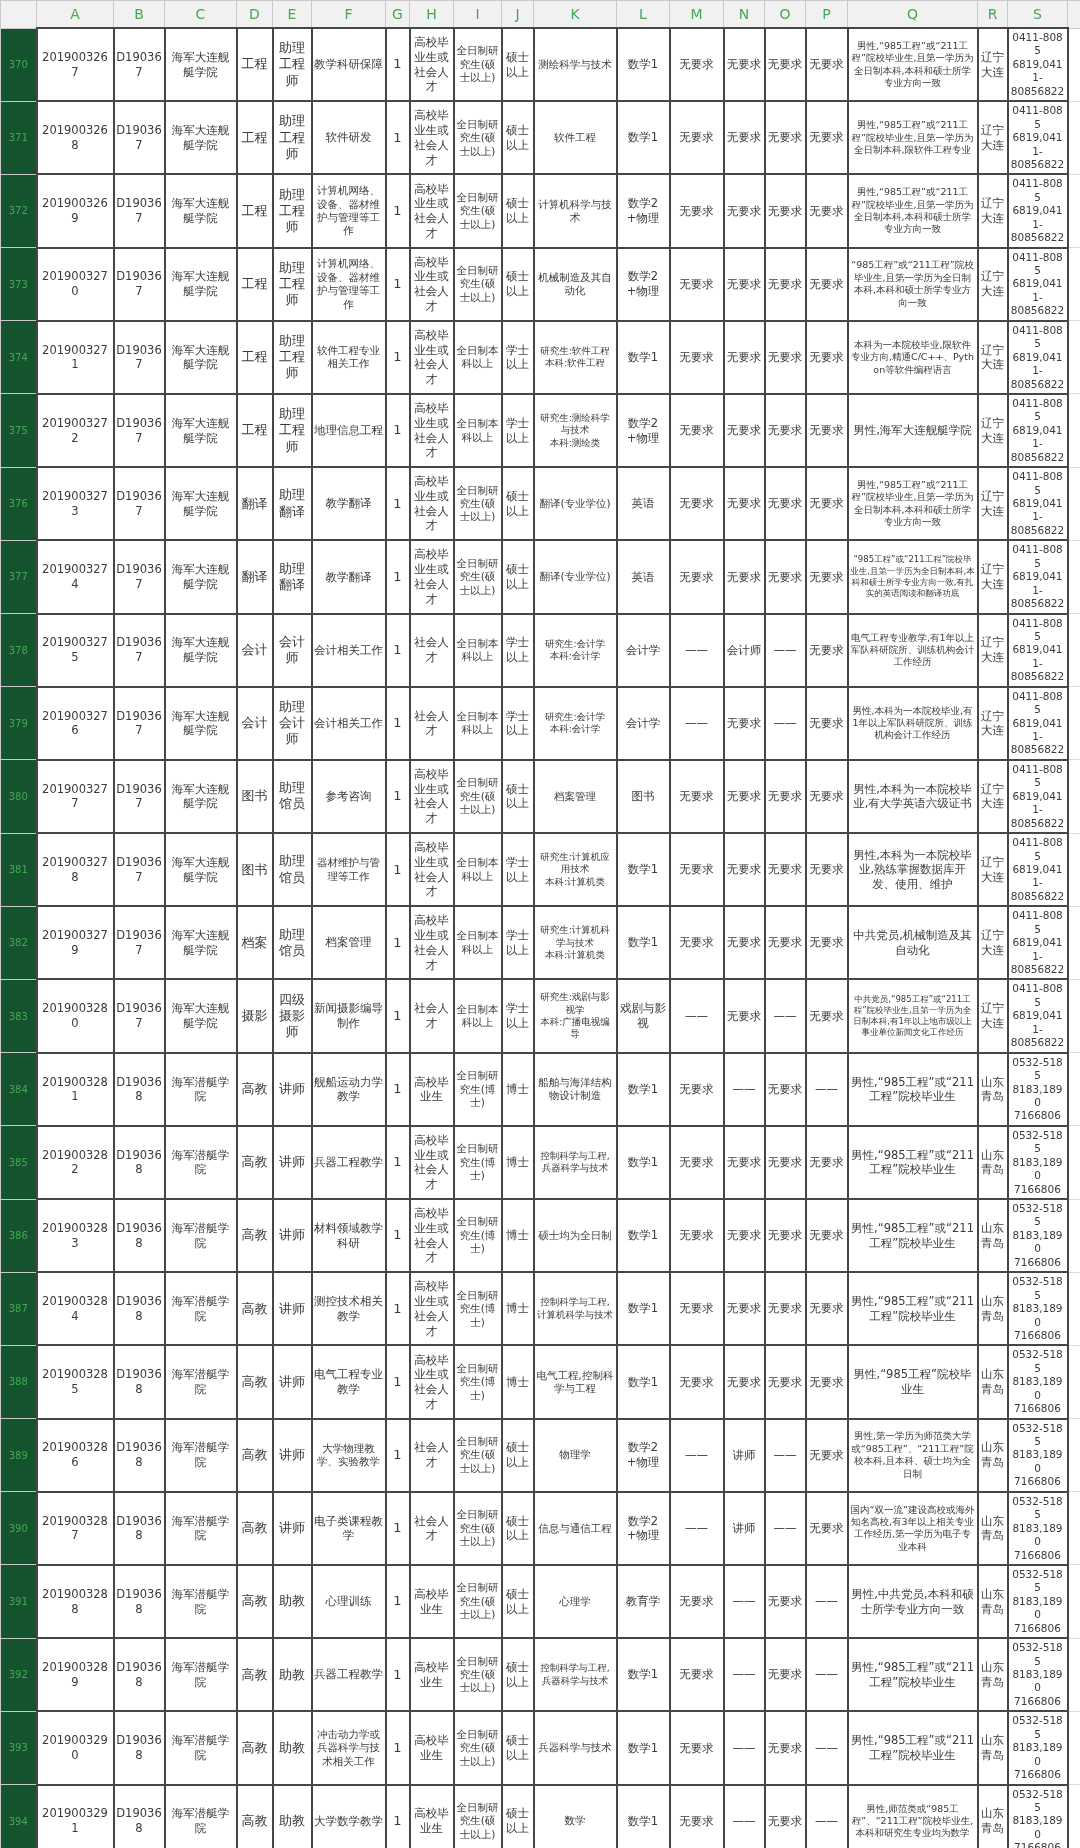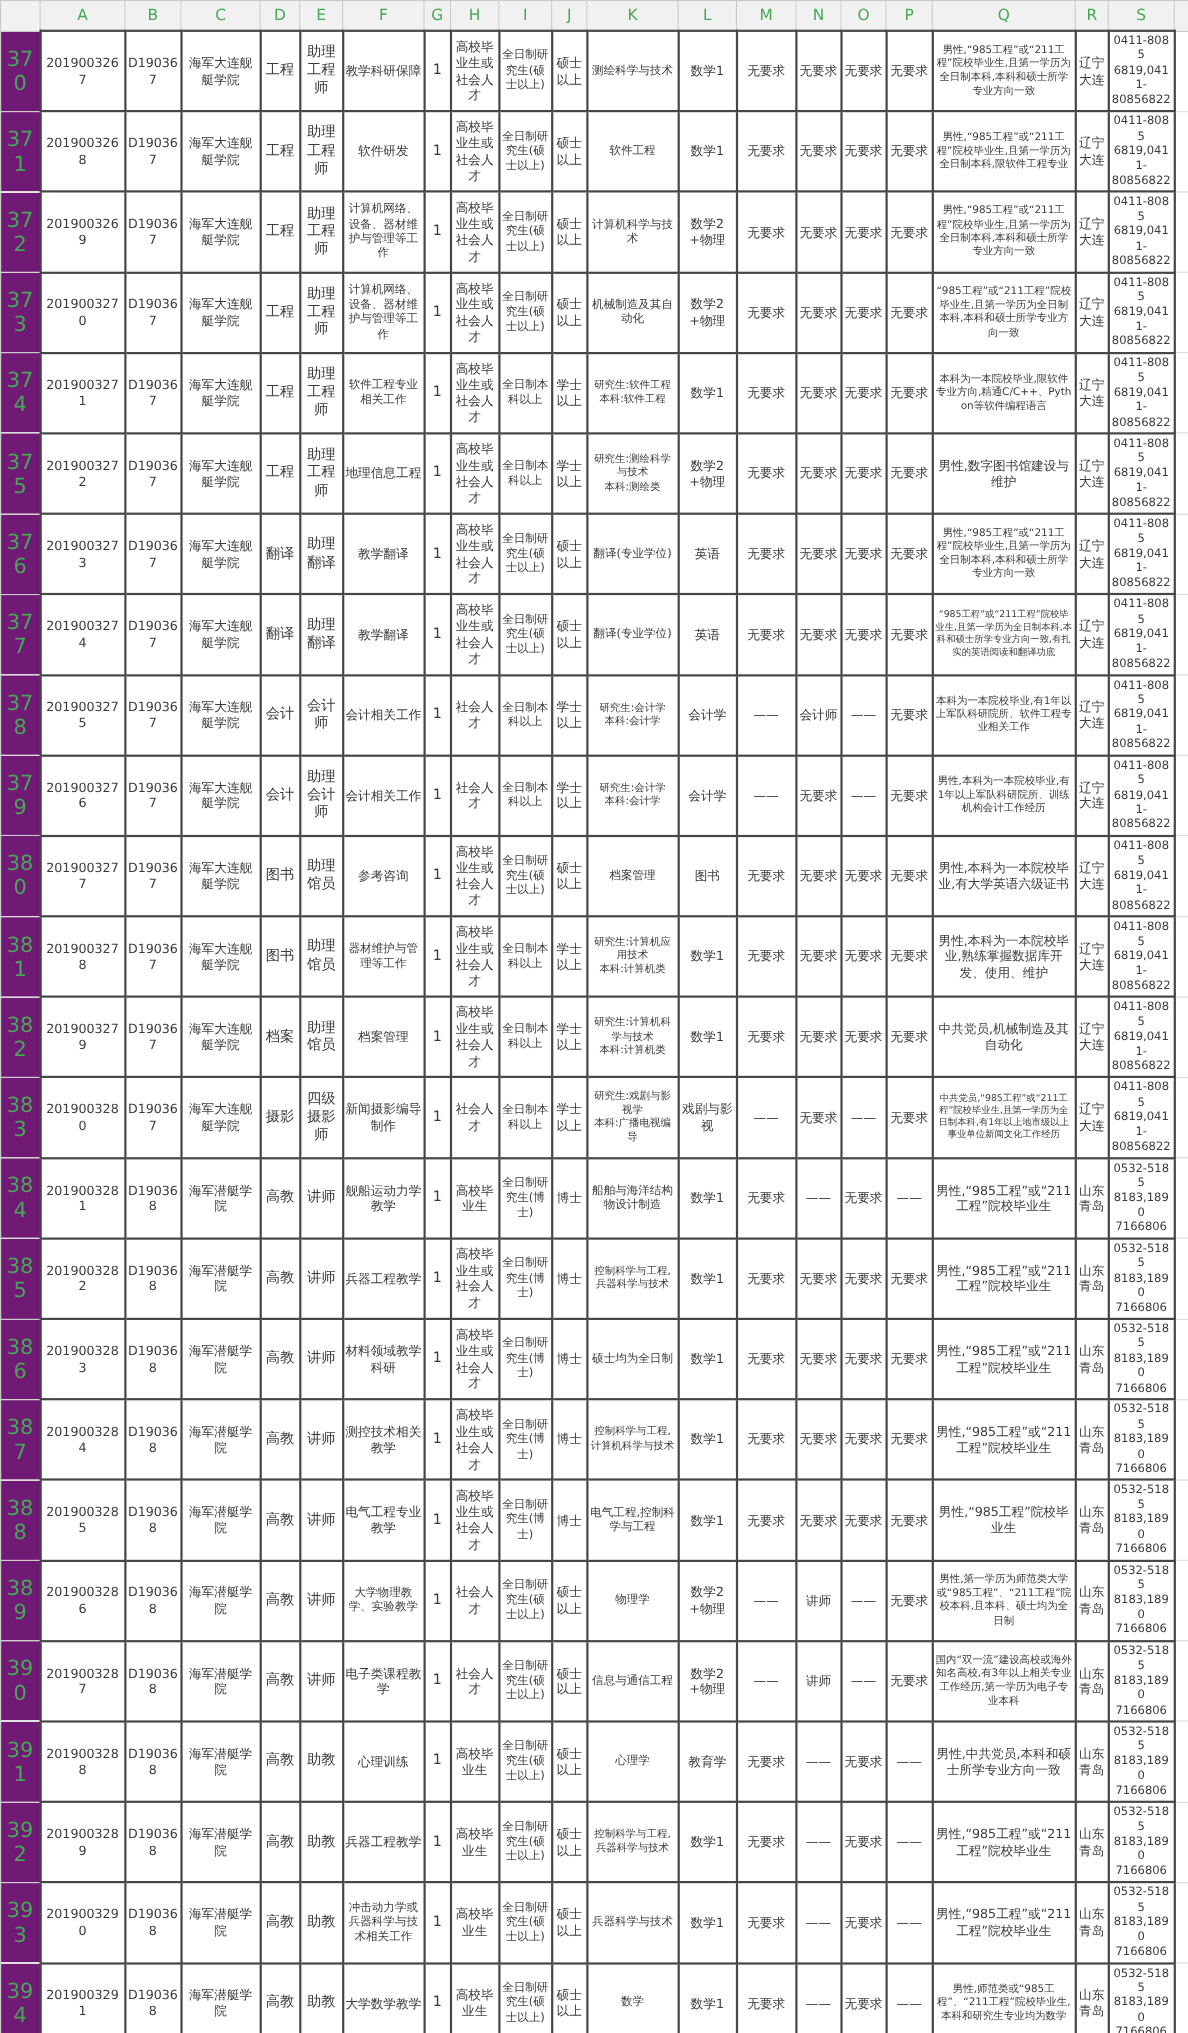--- a/index.html
+++ b/index.html
@@ -2,21 +2,21 @@
 <html><head>
 <meta charset="utf-8">
 <style>
   html,body{margin:0;padding:0;background:#ffffff;}
   body{width:1080px;font-family:"DejaVu Sans","Liberation Sans",sans-serif;}
   table{border-collapse:collapse;table-layout:fixed;width:1080px;}
   td,th{overflow:hidden;text-align:center;vertical-align:middle;padding:2px 1px;
         word-break:break-all;white-space:pre-line;}
   thead th{background:#f1f1f1;color:#44a854;border:1px solid #c9c9c9;
         font-size:14px;font-weight:normal;height:22px;}
-  td.rn{background:#701a75;color:#44a854;border:1px solid #c9c9c9;font-size:19px;margin-top:22px;}
+  td.rn{background:#14532d;color:#44a854;border:1px solid #c9c9c9;font-size:10px;margin-top:22px;}
   td.dc{border:2px solid #464646;color:#3b3b3b;}
   td.ghost{border:1px solid #dcdcdc;background:#fff;}
   .f8{font-size:8.5px;line-height:1.32;}
   .f9{font-size:9.5px;line-height:1.3;}
   .f10{font-size:10.5px;line-height:1.28;}
   .f11{font-size:11.5px;line-height:1.28;}
   .f12{font-size:13px;line-height:1.25;}
 </style>
 </head>
 <body>
@@ -212,21 +212,21 @@
           <td class="dc f11">高校毕业生或社会人才</td>
           <td class="dc f10">全日制本科以上</td>
           <td class="dc f11">学士以上</td>
           <td class="dc f9">研究生:测绘科学与技术
 本科:测绘类</td>
           <td class="dc f11">数学2+物理</td>
           <td class="dc f11">无要求</td>
           <td class="dc f11">无要求</td>
           <td class="dc f11">无要求</td>
           <td class="dc f11">无要求</td>
-          <td class="dc f11">男性,数字图书馆建设与维护</td>
+          <td class="dc f11">男性,海军大连舰艇学院</td>
           <td class="dc f11">辽宁大连</td>
           <td class="dc f10">0411-8085
 6819,0411-
 80856822</td>
           <td class="ghost"></td>
         </tr>
         <tr>
           <td class="rn">376</td>
           <td class="dc f11">2019003273</td>
           <td class="dc f11">D190367</td>
@@ -288,21 +288,21 @@
           <td class="dc f11">社会人才</td>
           <td class="dc f10">全日制本科以上</td>
           <td class="dc f11">学士以上</td>
           <td class="dc f9">研究生:会计学
 本科:会计学</td>
           <td class="dc f11">会计学</td>
           <td class="dc f11">——</td>
           <td class="dc f11">会计师</td>
           <td class="dc f11">——</td>
           <td class="dc f11">无要求</td>
-          <td class="dc f9">本科为一本院校毕业,有1年以上军队科研院所、软件工程专业相关工作</td>
+          <td class="dc f9">电气工程专业教学,有1年以上军队科研院所、训练机构会计工作经历</td>
           <td class="dc f11">辽宁大连</td>
           <td class="dc f10">0411-8085
 6819,0411-
 80856822</td>
           <td class="ghost"></td>
         </tr>
         <tr>
           <td class="rn">379</td>
           <td class="dc f11">2019003276</td>
           <td class="dc f11">D190367</td>

